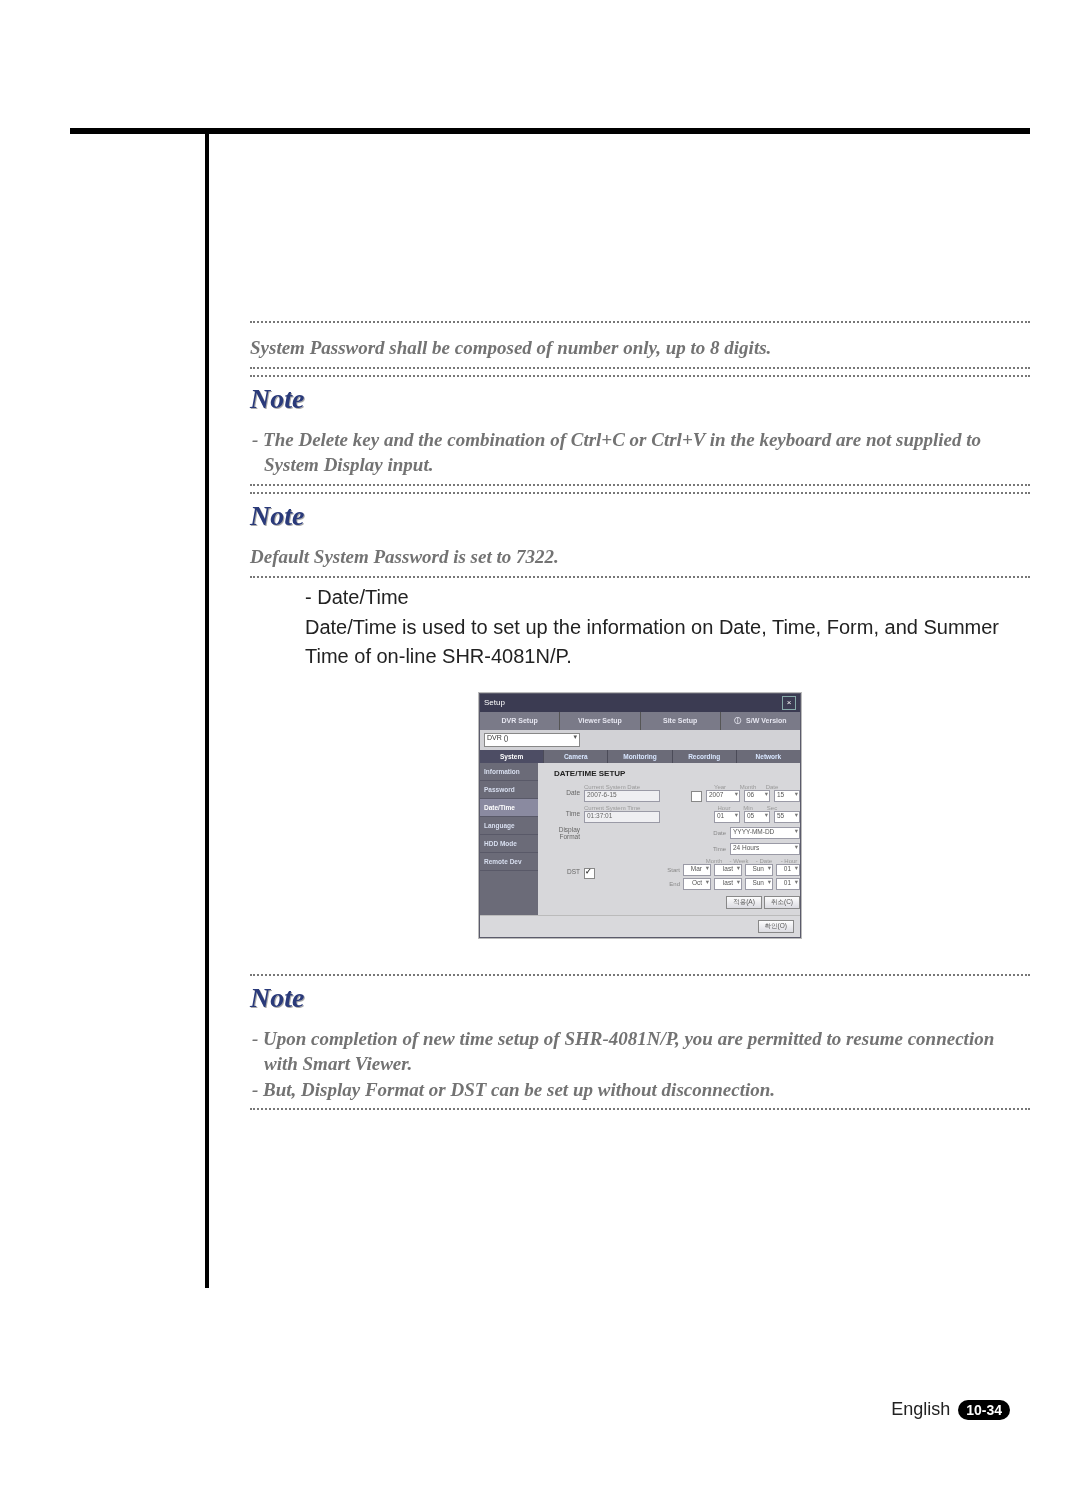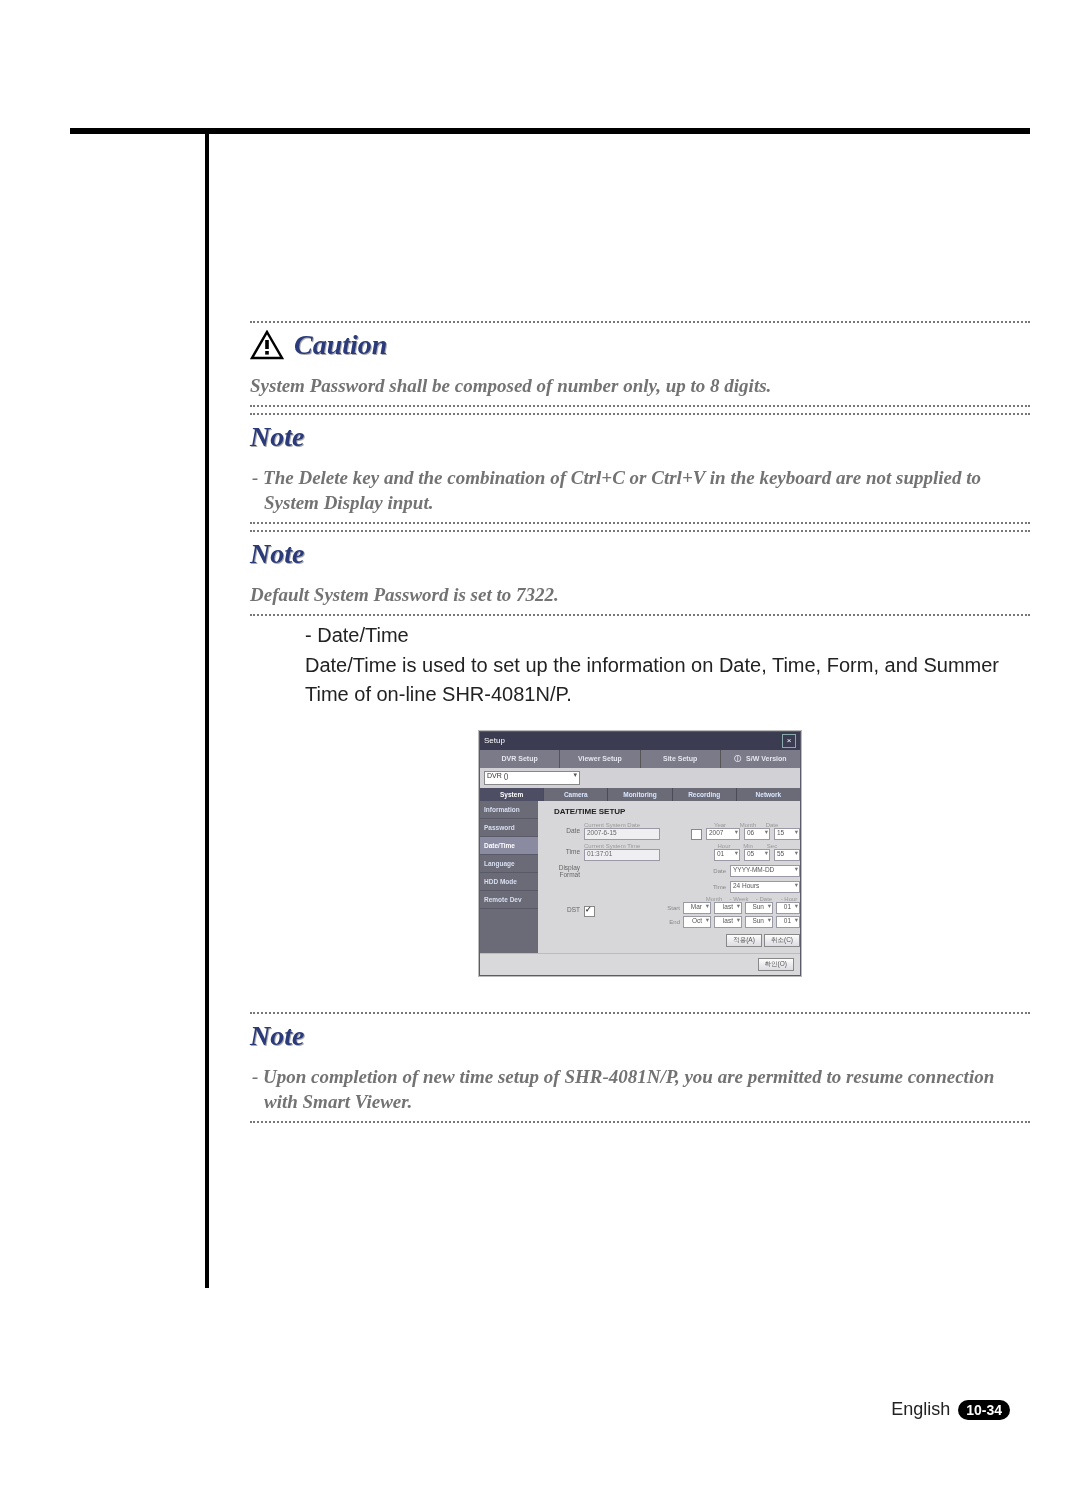--- a/index.html
+++ b/index.html
@@ -112,28 +112,20 @@
 </style>
 </head>
 <body>
 
 <div class="page">
   <div class="rule-h"></div>
   <div class="rule-v"></div>
 
   <div class="content">
     <hr class="dotted">
-    <div class="caution-row">
-      <svg class="caution-icon" viewBox="0 0 34 30">
-        <polygon points="17,2 32,28 2,28" fill="none" stroke="#000" stroke-width="2.5"></polygon>
-        <rect x="15.2" y="10" width="3.6" height="9" fill="#000"></rect>
-        <rect x="15.2" y="21" width="3.6" height="3.6" fill="#000"></rect>
-      </svg>
-      <span class="hdr-text">Caution</span>
-    </div>
     <div class="callout-body">System Password shall be composed of number only, up to 8 digits.</div>
     <hr class="dotted">
     <hr class="dotted">
 
     <div class="note-hdr">
       <span class="hdr-text">Note</span>
     </div>
     <div class="callout-body">
       <span class="li">- The Delete key and the combination of Ctrl+C or Ctrl+V in the keyboard are not supplied to System Display input.</span>
     </div>
@@ -291,20 +283,21 @@
       </div>
     </div>
 
     <div class="gap"></div>
     <hr class="dotted">
     <div class="note-hdr">
       <span class="hdr-text">Note</span>
     </div>
     <div class="callout-body">
       <span class="li">- Upon completion of new time setup of SHR-4081N/P, you are permitted to resume connection with Smart Viewer.</span>
+      <span class="li">- But, Display Format or DST can be set up without disconnection.</span>
     </div>
     <hr class="dotted">
   </div>
 
   <div class="footer">
     <span>English</span>
     <span class="pill">10-34</span>
   </div>
 </div>
 

